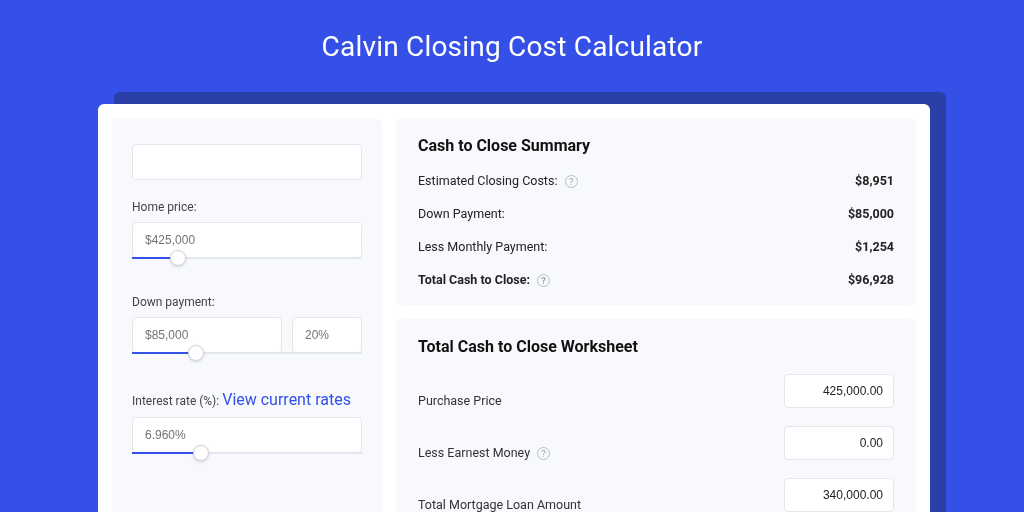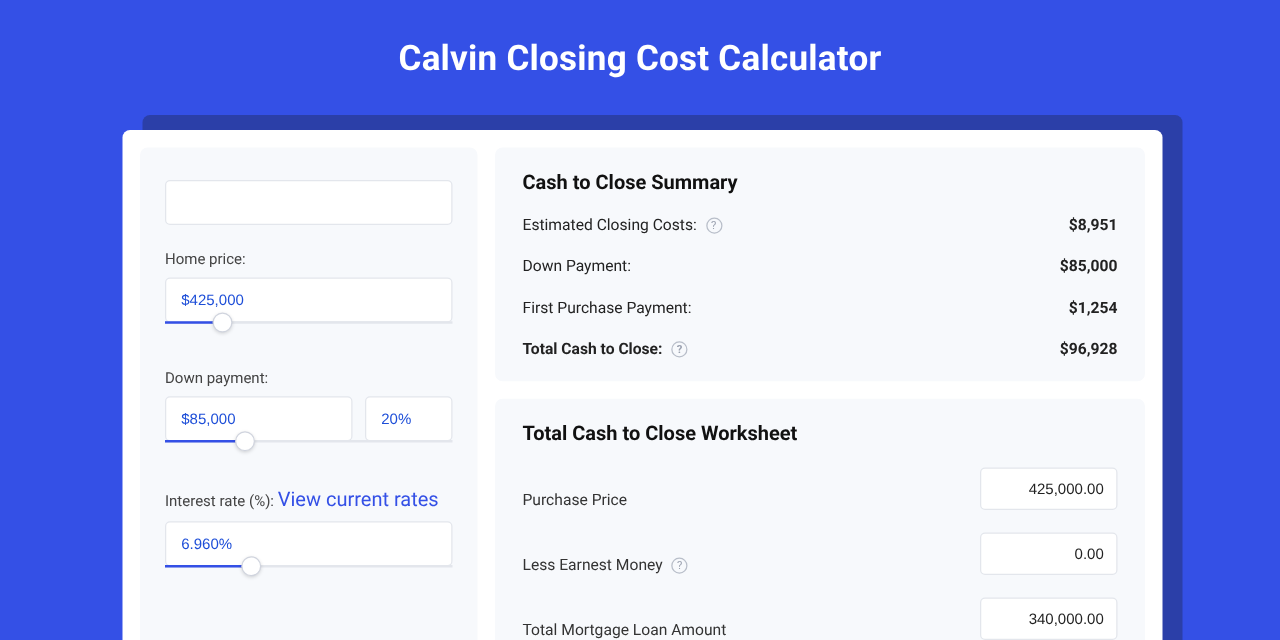--- a/index.html
+++ b/index.html
@@ -5,21 +5,21 @@
   * { box-sizing: border-box; margin: 0; padding: 0; }
   html, body { width: 1024px; height: 512px; overflow: hidden; }
   body {
     font-family: -apple-system, BlinkMacSystemFont, "Segoe UI", Roboto, Arial, sans-serif;
     background: #3450e6;
   }
   .page-title {
     color: #fff;
     text-align: center;
     font-size: 28px;
-    font-weight: 700;
+    font-weight: 400;
     padding: 30px 0 28px 0;
     letter-spacing: 0.2px;
   }
   .shadow-card {
     position: absolute;
     top: 92px;
     left: 114px;
     width: 832px;
     height: 500px;
     background: #2b3fa8;
@@ -62,21 +62,21 @@
     display: block;
   }
   .text-input {
     width: 100%;
     height: 36px;
     border: 1px solid #e3e6ec;
     border-radius: 4px;
     background: #fff;
     padding: 0 12px;
     font-size: 12px;
-    color: #1d4ed8;
+    color: #737373;
   }
   .slider-wrap {
     position: relative;
     height: 18px;
     margin-top: -1px;
   }
   .slider-track {
     position: absolute;
     top: 0px;
     left: 0;
@@ -215,21 +215,21 @@
         </span>
         <span class="summary-value">$8,951</span>
       </div>
 
       <div class="summary-row">
         <span class="summary-label">Down Payment:</span>
         <span class="summary-value">$85,000</span>
       </div>
 
       <div class="summary-row">
-        <span class="summary-label">First Purchase Payment:</span>
+        <span class="summary-label">Less Monthly Payment:</span>
         <span class="summary-value">$1,254</span>
       </div>
 
       <div class="summary-row total">
         <span class="summary-label">
           <span>Total Cash to Close:</span>
           <span class="help-icon">?</span>
         </span>
         <span class="summary-value">$96,928</span>
       </div>

